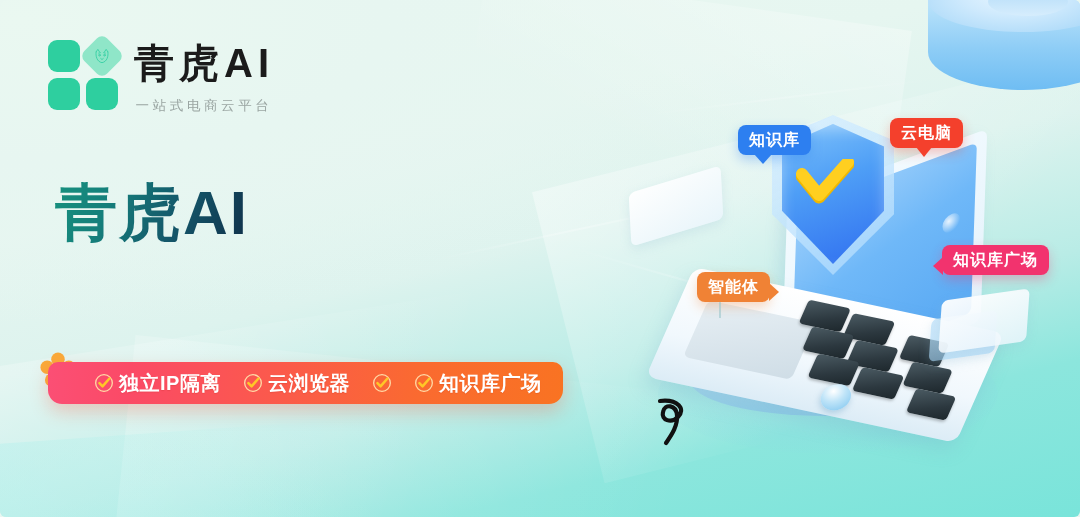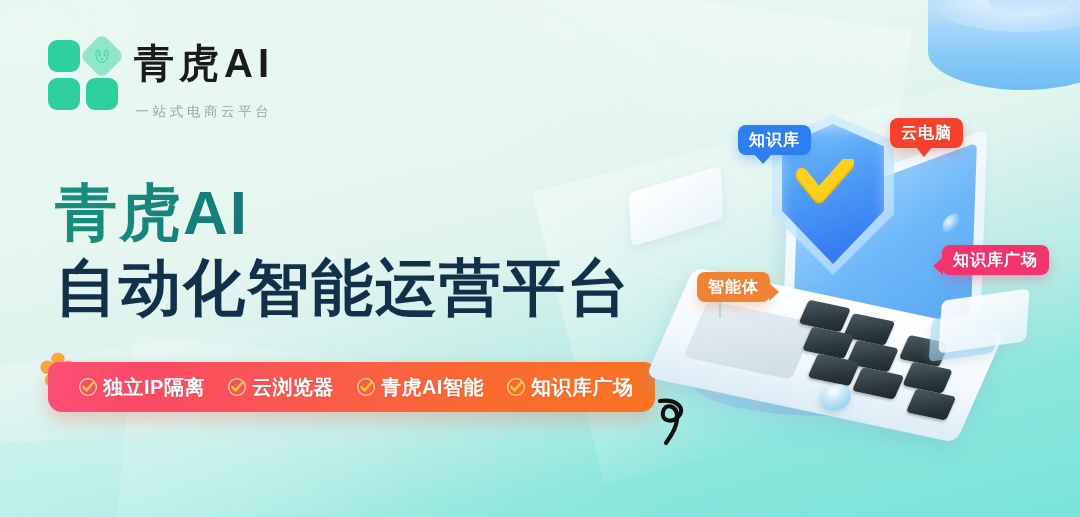--- a/index.html
+++ b/index.html
@@ -9,20 +9,21 @@
     position:relative;
     background:#e9f7f1;
   }
 
   
   #banner {
     position:absolute; inset:0; width:1080px; height:517px; overflow:hidden;
     background:
       radial-gradient(120% 95% at 2% 4%, #eaf8f1 0%, #e7f6f1 28%, rgba(231,246,241,0) 62%),
       linear-gradient(166deg, #eaf8f2 0%, #e6f6f0 30%, #ddf3ee 48%, #b9ece6 66%, #8ce6dd 80%, #79e4da 100%);
+    border-radius: 6px;
   }
   .bg-facets { position:absolute; inset:0; }
   .facet { position:absolute; transform-origin:center; }
   .f1 { left:-140px; top:330px; width:760px; height:330px;
         background:linear-gradient(120deg, rgba(255,255,255,.32), rgba(255,255,255,0) 70%);
         transform:rotate(-9deg); }
   .f2 { left:120px; top:372px; width:720px; height:260px;
         background:linear-gradient(100deg, rgba(255,255,255,.20), rgba(255,255,255,0) 75%);
         transform:rotate(6deg); }
   .f3 { left:-60px; top:430px; width:520px; height:200px;
@@ -68,40 +69,40 @@
     display:flex; align-items:center; justify-content:center;
   }
   .tiger { transform:rotate(-45deg); }
 
   .logo-text { position:relative; padding-top:4px; }
   .logo-title {
     font-size:40px; font-weight:700; color:#1b1b1b; letter-spacing:5px; line-height:1.08;
     font-family:"Liberation Sans","DejaVu Sans",sans-serif;
   }
   .logo-sub {
-    margin-top:18px; font-size:13.5px; color:#9aa5a2; letter-spacing:3.6px; text-align:center;
+    margin-top:12px; font-size:13.5px; color:#9aa5a2; letter-spacing:3.6px; text-align:center;
   }
 
   
   .headline { position:absolute; left:55px; top:178px; }
   .h1 {
     font-size:62px; font-weight:800; line-height:1.12; letter-spacing:2px;
     background:linear-gradient(112deg,#17917e 0%, #157f7b 28%, #14576a 62%, #102f49 100%);
     -webkit-background-clip:text; background-clip:text; color:transparent;
     -webkit-text-fill-color:transparent;
   }
   .h2 {
     margin-top:6px; font-size:62px; font-weight:800; line-height:1.12; letter-spacing:2px;
     color:#11304a;
   }
 
   
   .feature-bar {
-    position:absolute; left:48px; top:362px; height:50px;
-    padding:0 22px 0 30px;
+    position:absolute; left:48px; top:362px; height:42px;
+    padding:0 22px 0 46px;
     display:flex; align-items:center; gap:22px;
     border-radius:10px 10px 14px 14px;
     background:linear-gradient(96deg,#fb4f75 0%, #fb4a66 16%, #fb5a4b 45%, #fa6a30 72%, #f97322 100%);
     box-shadow:0 8px 18px rgba(250,90,60,.28);
   }
   .feature-bar::after {
     content:""; position:absolute; left:10px; right:10px; bottom:-6px; height:14px;
     border-radius:0 0 14px 14px; filter:blur(4px);
     background:linear-gradient(96deg, rgba(251,79,117,.55), rgba(249,115,34,.55));
     z-index:-1;
@@ -253,21 +254,20 @@
       </div>
     </div>
     <div class="logo-text">
       <div class="logo-title">青虎AI</div>
       <div class="logo-sub">一站式电商云平台</div>
     </div>
   </div>
 
   <div class="headline">
     <div class="h1">青虎AI</div>
-    <div class="h2">自动化智能运营平台</div>
   </div>
 
   <svg class="flower" viewBox="0 0 40 40">
     <g fill="#f9a93a">
       <circle cx="20" cy="8" r="7.5"></circle>
         <circle cx="32" cy="17" r="7.5"></circle>
       <circle cx="27" cy="31" r="7.5"></circle>
         <circle cx="13" cy="31" r="7.5"></circle>
       <circle cx="8" cy="17" r="7.5"></circle>
     </g>
@@ -290,21 +290,20 @@
         <path d="M6.5 12.2 L10.3 16 L18.5 6.6" fill="none" stroke="#ffc727" stroke-width="3" stroke-linecap="round" stroke-linejoin="round"></path>
       </svg>
       <span class="feat-label">云浏览器</span>
     </div>
 
     <div class="feat">
       <svg class="chk" viewBox="0 0 24 24">
         <circle cx="12" cy="12" r="10" fill="none" stroke="#ffd9a6" stroke-width="1.6"></circle>
         <path d="M6.5 12.2 L10.3 16 L18.5 6.6" fill="none" stroke="#ffc727" stroke-width="3" stroke-linecap="round" stroke-linejoin="round"></path>
       </svg>
-      <span class="feat-label">青虎AI智能</span>
     </div>
 
     <div class="feat">
       <svg class="chk" viewBox="0 0 24 24">
         <circle cx="12" cy="12" r="10" fill="none" stroke="#ffd9a6" stroke-width="1.6"></circle>
         <path d="M6.5 12.2 L10.3 16 L18.5 6.6" fill="none" stroke="#ffc727" stroke-width="3" stroke-linecap="round" stroke-linejoin="round"></path>
       </svg>
       <span class="feat-label">知识库广场</span>
     </div>
 

